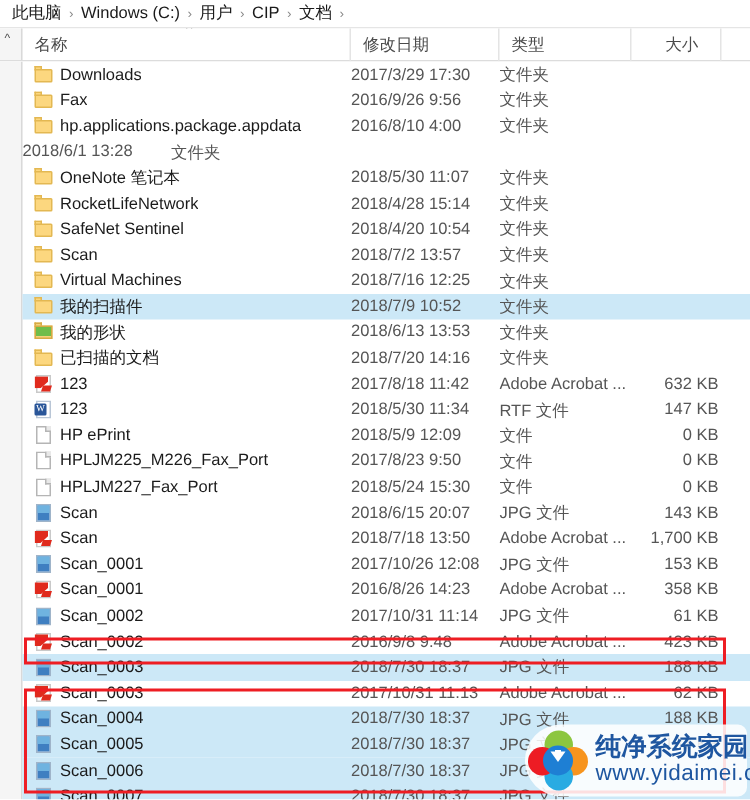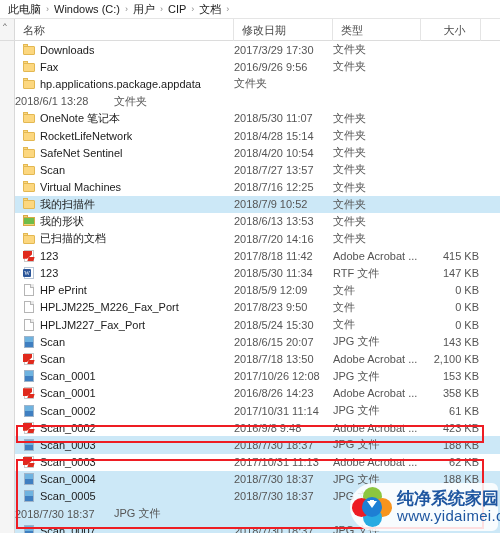--- a/index.html
+++ b/index.html
@@ -420,20 +420,21 @@
         <div class="cell-size"></div>
       </div>
       <div class="row">
         <div class="cell-name">
           <span class="icon ic-folder">
             <span class="ftab"></span>
             <span class="fbody"></span>
           </span>
           <span class="name-text">hp.applications.package.appdata</span>
         </div>
+        <div class="cell-date">2016/8/10 4:00</div>
         <div class="cell-type">文件夹</div>
         <div class="cell-size"></div>
       </div>
       <div class="row">
         <div class="cell-date">2018/6/1 13:28</div>
         <div class="cell-type">文件夹</div>
         <div class="cell-size"></div>
       </div>
       <div class="row">
         <div class="cell-name">
@@ -472,21 +473,21 @@
         <div class="cell-size"></div>
       </div>
       <div class="row">
         <div class="cell-name">
           <span class="icon ic-folder">
             <span class="ftab"></span>
             <span class="fbody"></span>
           </span>
           <span class="name-text">Scan</span>
         </div>
-        <div class="cell-date">2018/7/27 13:57</div>
+        <div class="cell-date">2018/7/2 13:57</div>
         <div class="cell-type">文件夹</div>
         <div class="cell-size"></div>
       </div>
       <div class="row">
         <div class="cell-name">
           <span class="icon ic-folder">
             <span class="ftab"></span>
             <span class="fbody"></span>
           </span>
           <span class="name-text">Virtual Machines</span>
@@ -536,21 +537,21 @@
         <div class="cell-name">
           <span class="icon ic-pdf">
             <span class="sheet"></span>
             <span class="red"></span>
             <span class="redtail"></span>
           </span>
           <span class="name-text">123</span>
         </div>
         <div class="cell-date">2017/8/18 11:42</div>
         <div class="cell-type">Adobe Acrobat ...</div>
-        <div class="cell-size">415 KB</div>
+        <div class="cell-size">632 KB</div>
       </div>
       <div class="row">
         <div class="cell-name">
           <span class="icon ic-doc">
             <span class="sheet"></span>
             <span class="blue"></span>
             <span class="ltr">W</span>
           </span>
           <span class="name-text">123</span>
         </div>
@@ -611,21 +612,21 @@
         <div class="cell-name">
           <span class="icon ic-pdf">
             <span class="sheet"></span>
             <span class="red"></span>
             <span class="redtail"></span>
           </span>
           <span class="name-text">Scan</span>
         </div>
         <div class="cell-date">2018/7/18 13:50</div>
         <div class="cell-type">Adobe Acrobat ...</div>
-        <div class="cell-size">2,100 KB</div>
+        <div class="cell-size">1,700 KB</div>
       </div>
       <div class="row">
         <div class="cell-name">
           <span class="icon ic-jpg">
             <span class="sheet"></span>
             <span class="photo"></span>
             <span class="sky"></span>
           </span>
           <span class="name-text">Scan_0001</span>
         </div>
@@ -718,20 +719,28 @@
             <span class="photo"></span>
             <span class="sky"></span>
           </span>
           <span class="name-text">Scan_0005</span>
         </div>
         <div class="cell-date">2018/7/30 18:37</div>
         <div class="cell-type">JPG 文件</div>
         <div class="cell-size">187 KB</div>
       </div>
       <div class="row selected">
+        <div class="cell-name">
+          <span class="icon ic-jpg">
+            <span class="sheet"></span>
+            <span class="photo"></span>
+            <span class="sky"></span>
+          </span>
+          <span class="name-text">Scan_0006</span>
+        </div>
         <div class="cell-date">2018/7/30 18:37</div>
         <div class="cell-type">JPG 文件</div>
         <div class="cell-size"></div>
       </div>
       <div class="row selected">
         <div class="cell-name">
           <span class="icon ic-jpg">
             <span class="sheet"></span>
             <span class="photo"></span>
             <span class="sky"></span>

